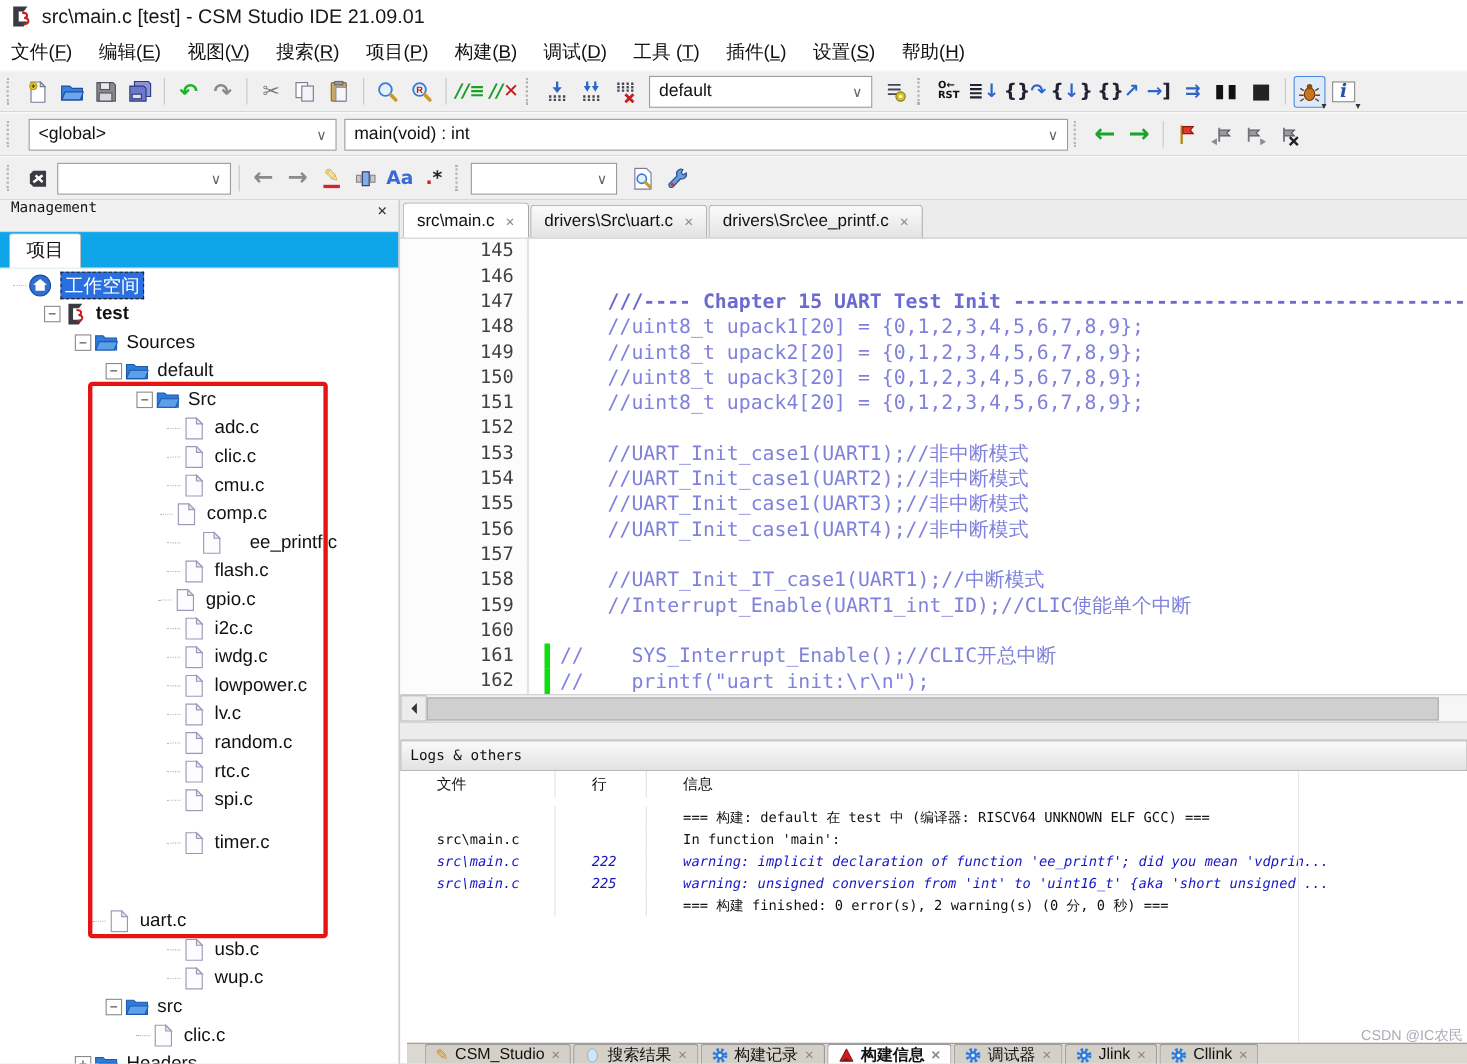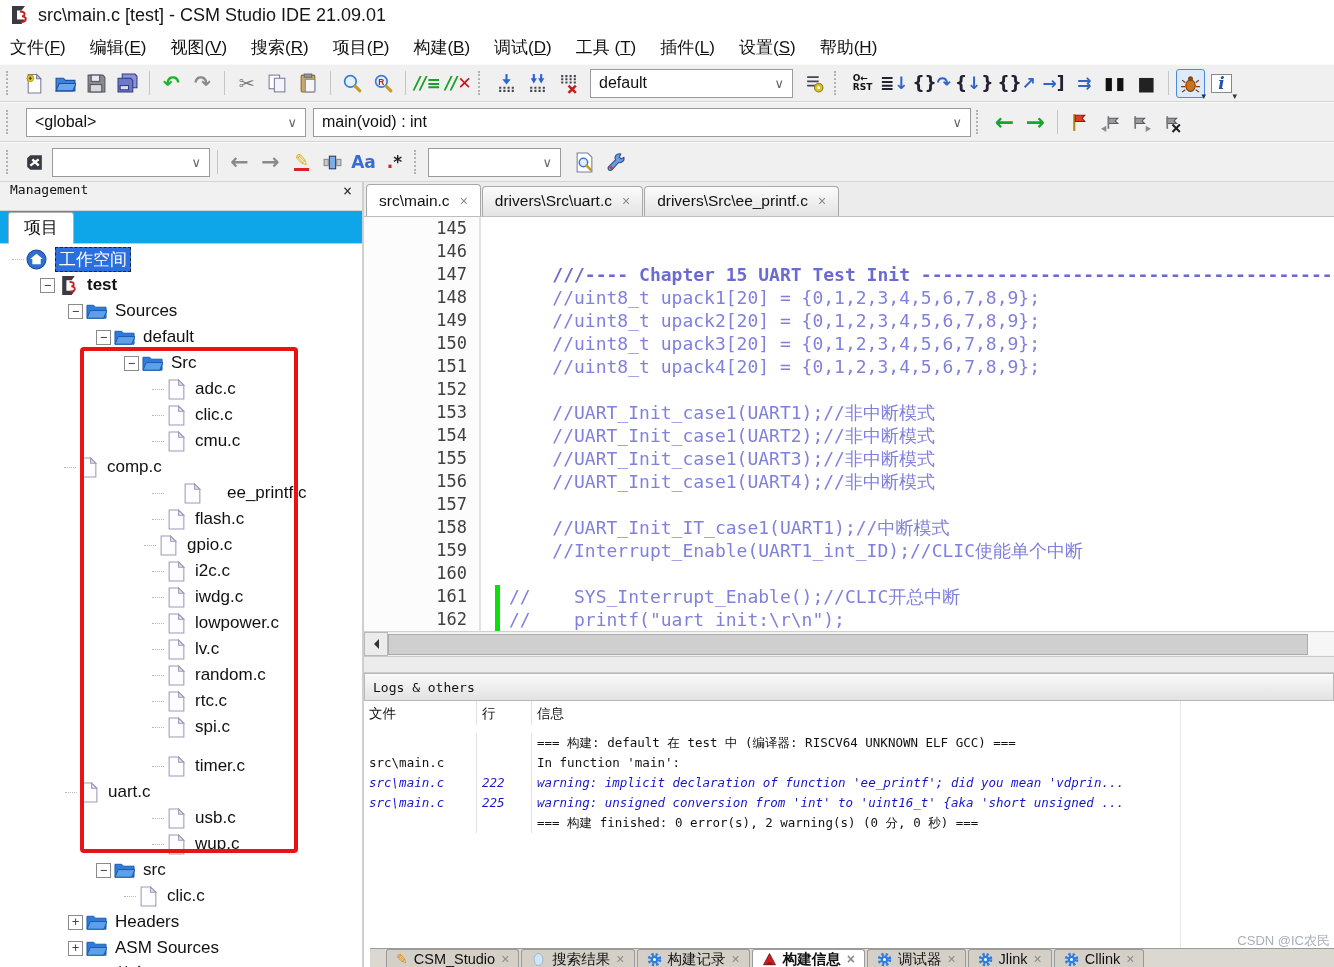--- a/index.html
+++ b/index.html
@@ -80,21 +80,21 @@
   .strack{flex:1;height:22px;background:#f6f6f6;position:relative;}
   .sthumb{position:absolute;left:0;top:1px;height:19px;width:97%;background:#cfcfcf;border:1px solid #ababab;}
   .hsplit{height:15px;background:#ececec;border-top:1px solid #cacaca;border-bottom:1px solid #cacaca;}
   
   .logs{flex:1;display:flex;flex-direction:column;min-height:0;}
   .logtitle{height:26px;background:linear-gradient(#fafafa,#e2e2e2);border:1px solid #b8b8b8;
             display:flex;align-items:center;padding:0 8px;font:13px "DejaVu Sans Mono",monospace;flex:none;}
   .logtable{position:relative;background:#fff;flex:1;font:12.5px/20px "DejaVu Sans Mono",monospace;overflow:hidden;}
   .logtable::after{content:"";position:absolute;left:816px;top:0;bottom:0;width:1px;background:#e6e6f0;}
   .lrow{display:flex;}
-  .lc{padding:0 5px;overflow:hidden;white-space:nowrap;}
+  .lc{padding:0 5px;overflow:hidden;white-space:nowrap;margin-left:28px;}
   .c0{width:102px;flex:none;border-right:1px solid #e2e2e2;}
   .c1{width:44px;flex:none;border-right:1px solid #e2e2e2;}
   .c2{flex:1;}
   .lhead{height:24px;line-height:24px;font-size:13.5px;}
   .logrows{margin-top:8px;}
   .lrow.warn{color:#1616c8;font-style:italic;}
   
   .bottombar{position:absolute;left:370px;right:0;top:948px;height:19px;background:#dbd8d2;
              border-top:1px solid #9a9a9a;display:flex;padding-left:16px;overflow:hidden;z-index:6;}
   .btab{display:flex;align-items:center;gap:6px;padding:2px 9px;border:1px solid #9a9a9a;
@@ -498,21 +498,21 @@
           <div class="trow" style="padding-left: 152px;">
             <span class="conn"></span>
             <span class="ticon">
               <svg viewBox="0 0 17 20">
                 <path d="M1.5 1h9l5 5v13h-14z" fill="#fdfdff" stroke="#9a9ab8"></path>
                 <path d="M10.5 1l5 5h-5z" fill="#e6e6f2" stroke="#9a9ab8"></path>
               </svg>
             </span>
             <span class="tlabel">cmu.c</span>
           </div>
-          <div class="trow" style="padding-left: 64px;">
+          <div class="trow" style="padding-left: 100px; margin-left: 45px;">
             <span class="conn"></span>
             <span class="ticon">
               <svg viewBox="0 0 17 20">
                 <path d="M1.5 1h9l5 5v13h-14z" fill="#fdfdff" stroke="#9a9ab8"></path>
                 <path d="M10.5 1l5 5h-5z" fill="#e6e6f2" stroke="#9a9ab8"></path>
               </svg>
             </span>
             <span class="tlabel">comp.c</span>
           </div>
           <div class="trow" style="padding-left: 152px; gap: 16px;">
@@ -618,21 +618,21 @@
           <div class="trow" style="padding-left: 152px; margin-top: 13px;">
             <span class="conn"></span>
             <span class="ticon">
               <svg viewBox="0 0 17 20">
                 <path d="M1.5 1h9l5 5v13h-14z" fill="#fdfdff" stroke="#9a9ab8"></path>
                 <path d="M10.5 1l5 5h-5z" fill="#e6e6f2" stroke="#9a9ab8"></path>
               </svg>
             </span>
             <span class="tlabel">timer.c</span>
           </div>
-          <div class="trow" style="padding-left: 65px;">
+          <div class="trow" style="padding-left: 84px; margin-top: 45px;">
             <span class="conn"></span>
             <span class="ticon">
               <svg viewBox="0 0 17 20">
                 <path d="M1.5 1h9l5 5v13h-14z" fill="#fdfdff" stroke="#9a9ab8"></path>
                 <path d="M10.5 1l5 5h-5z" fill="#e6e6f2" stroke="#9a9ab8"></path>
               </svg>
             </span>
             <span class="tlabel">uart.c</span>
           </div>
           <div class="trow" style="padding-left: 152px;">

